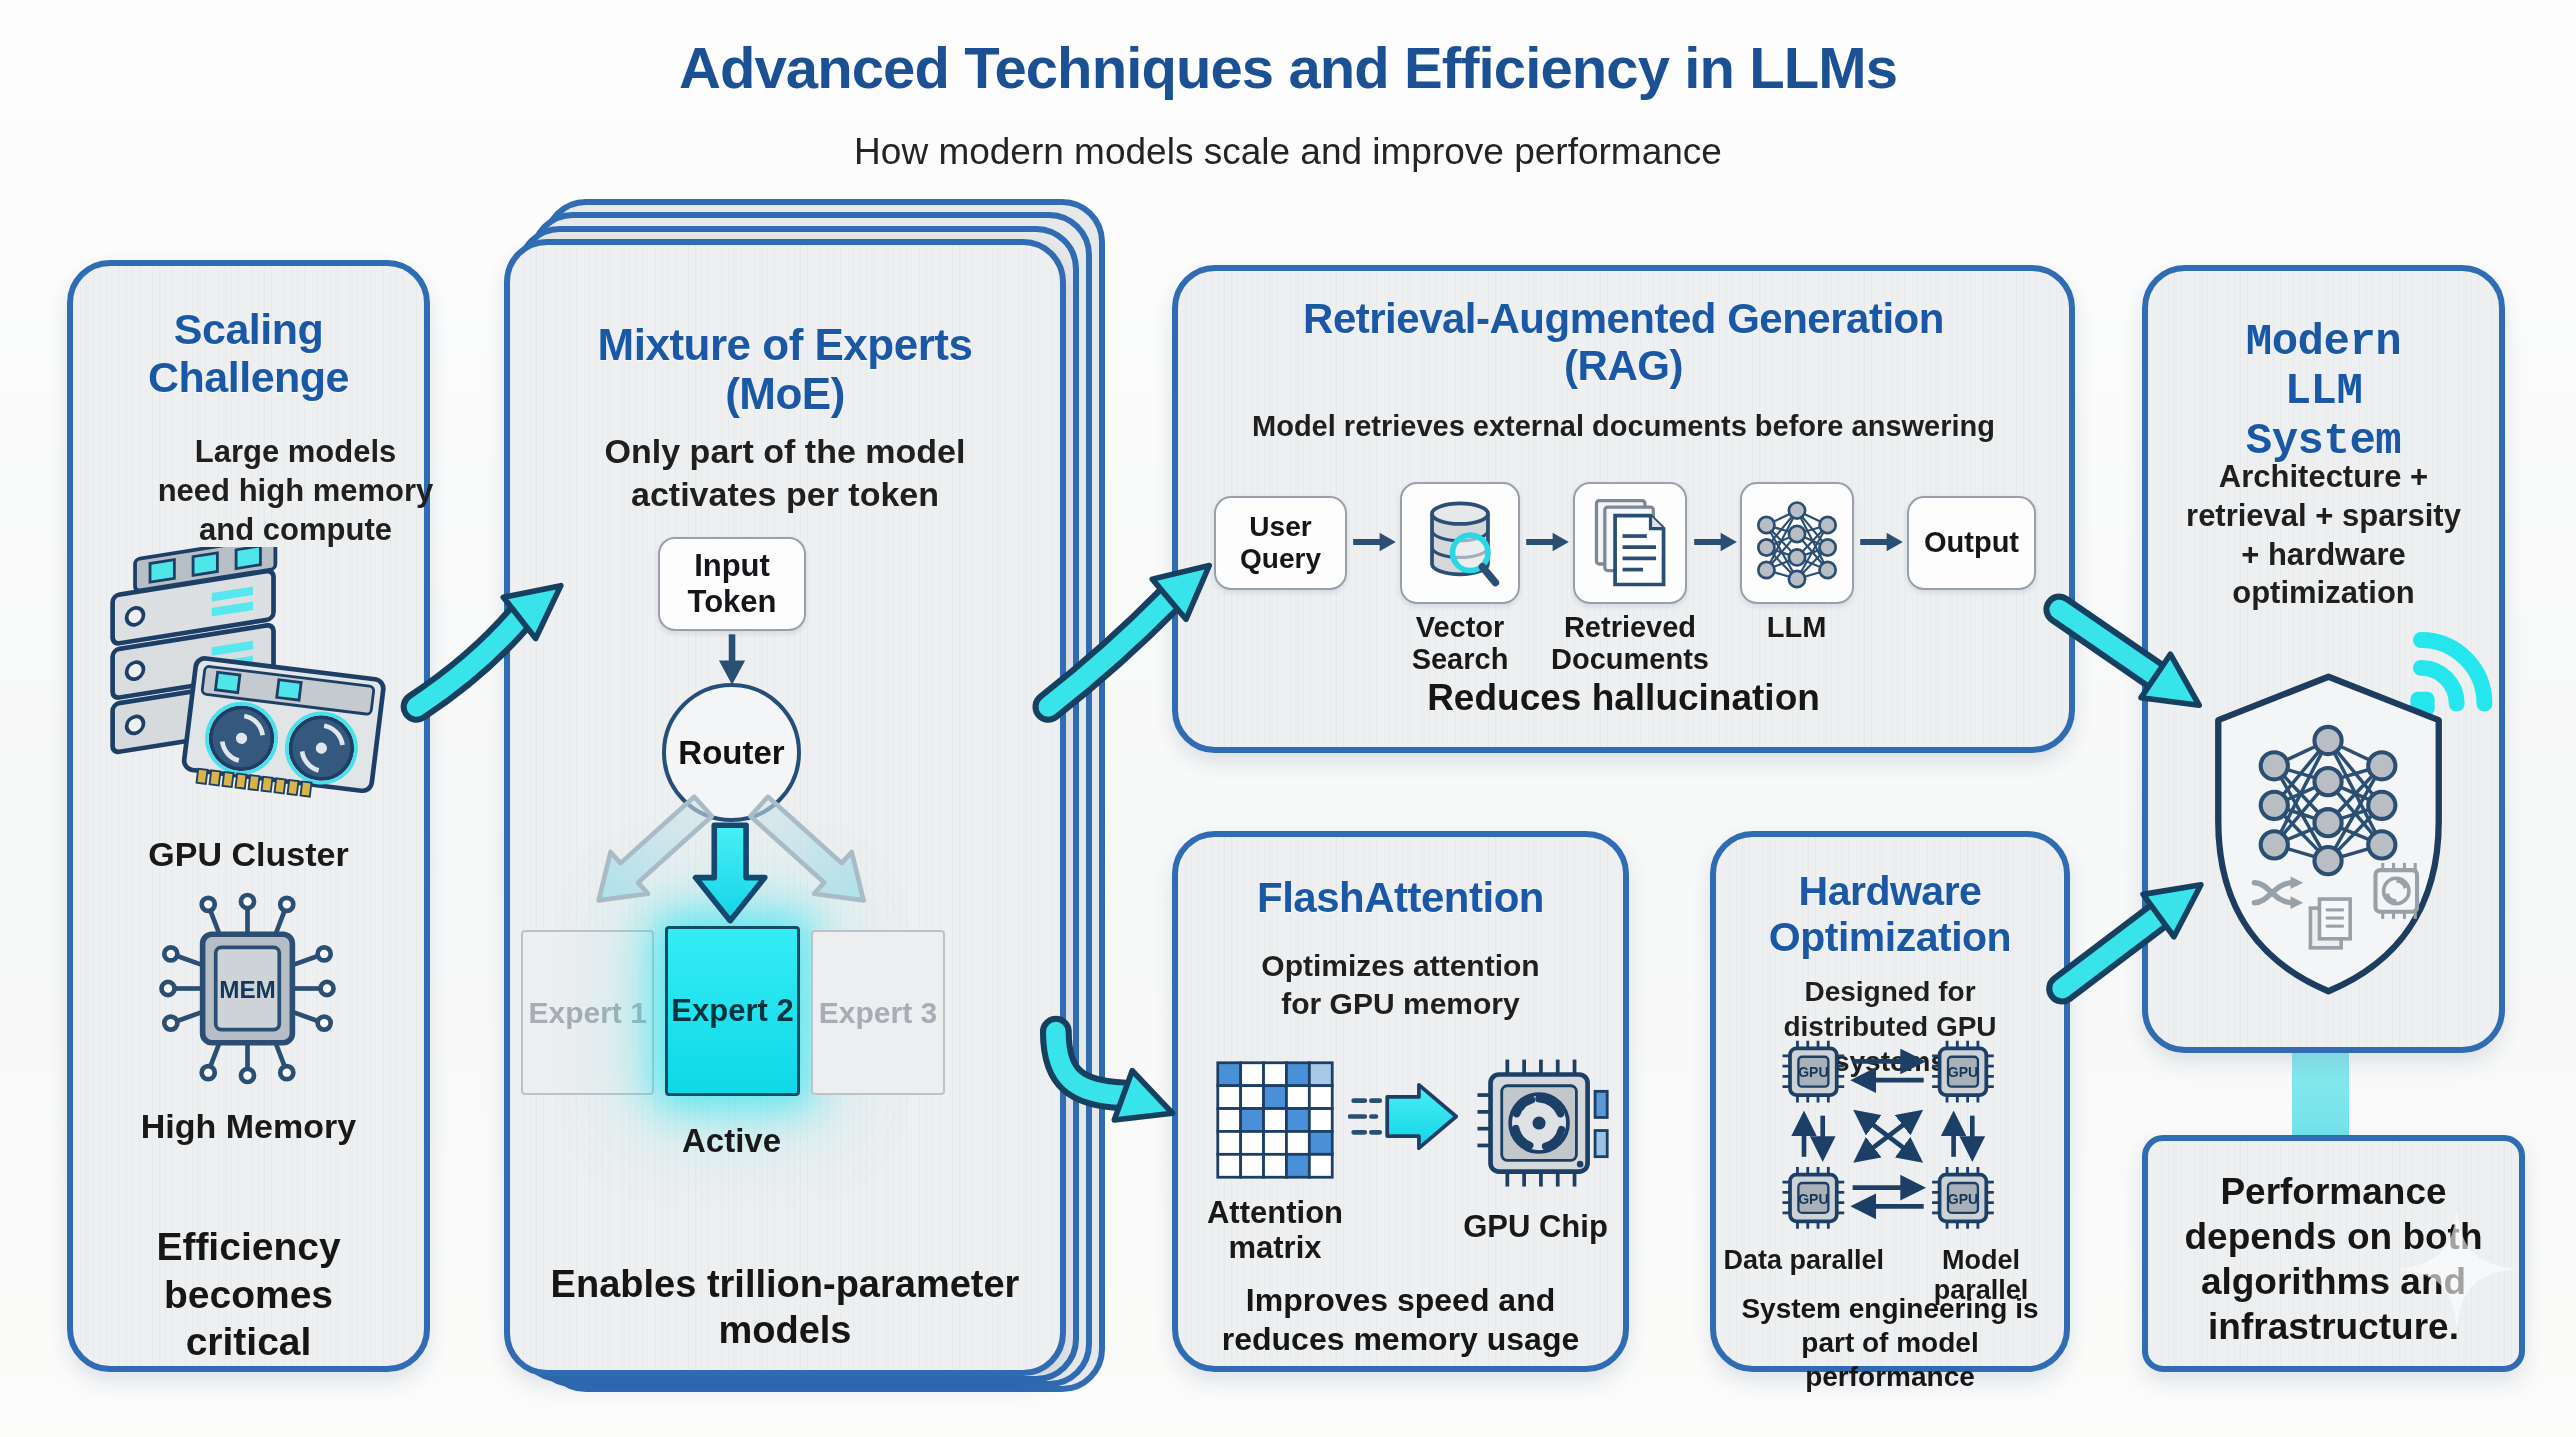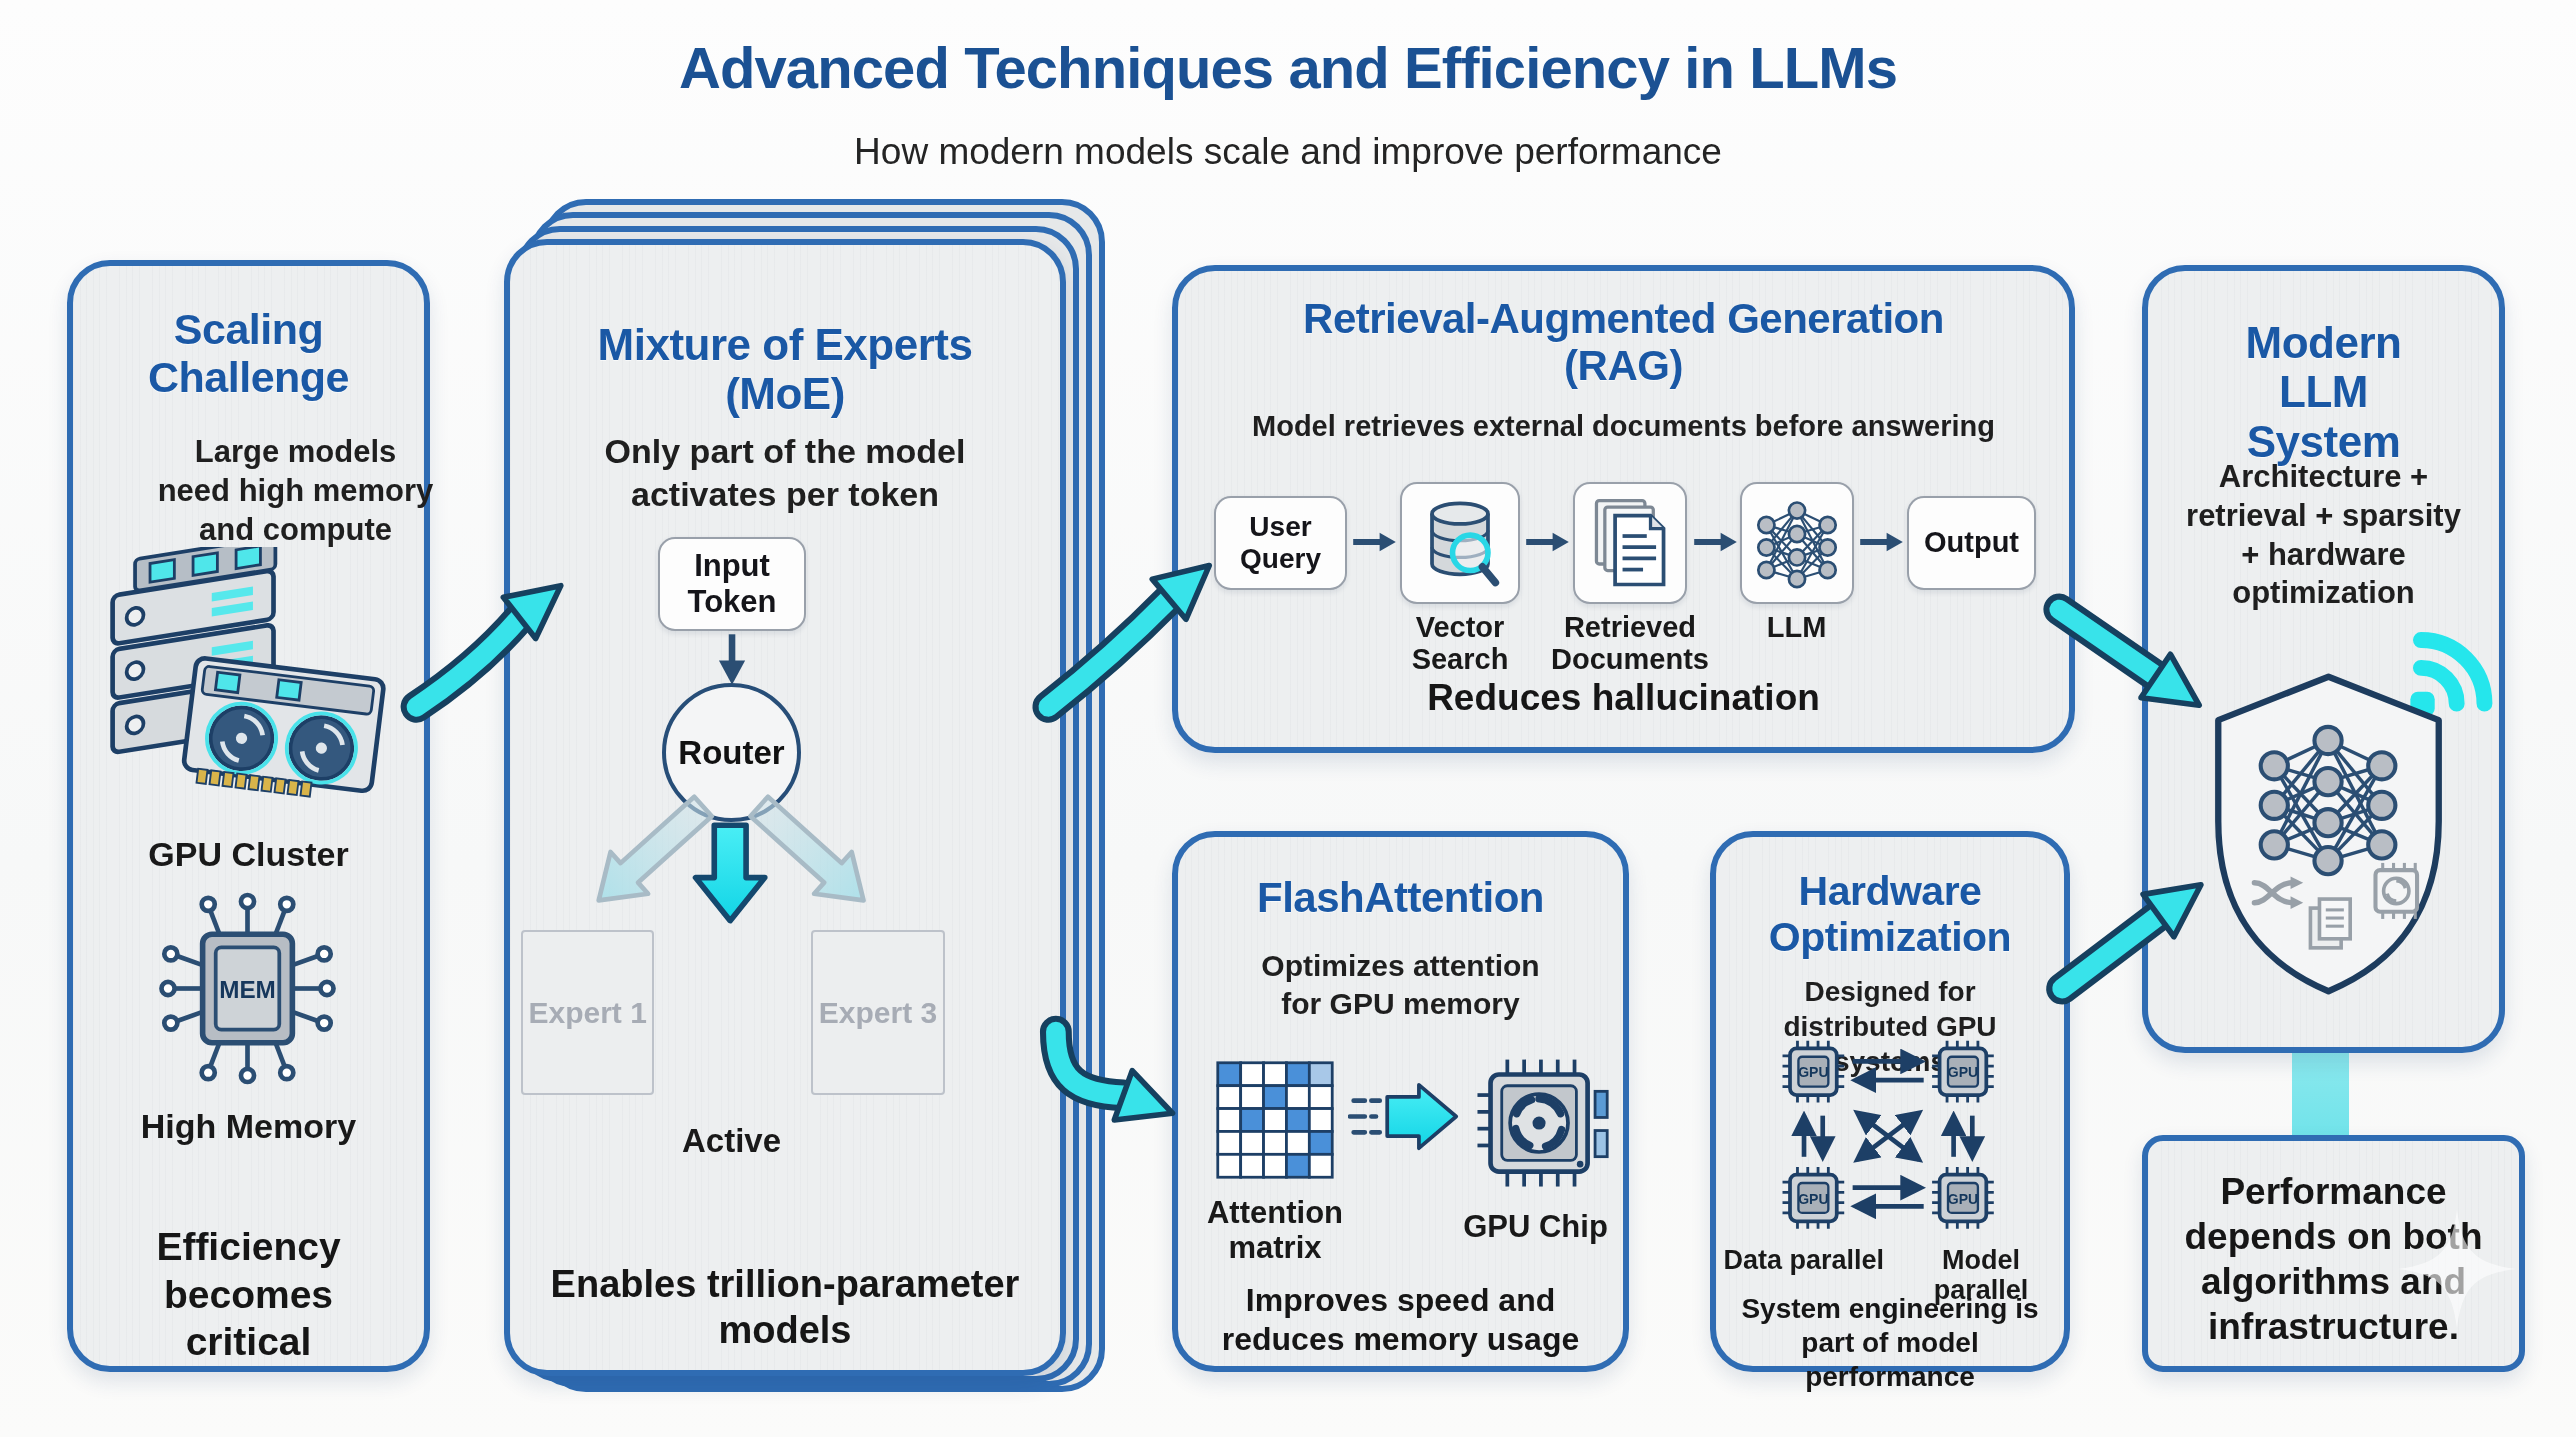--- a/index.html
+++ b/index.html
@@ -235,20 +235,23 @@
       <path d="M218,620 L252,620 L252,676 L272,676 L235,722 L198,676 L218,676 Z" fill="url(#cyanGrad)" stroke="#14486e" stroke-width="6" stroke-linejoin="round"></path>
     </svg>
 
     <div class="router" style="left:152px;top:438px;width:139px;height:139px;font-size:33px;">
       <span>Router</span>
     </div>
 
     <div class="expert idle" style="left:11.2px;top:685px;width:133px;height:165px;font-size:30px;">
       <span>Expert 1</span>
     </div>
+    <div class="expert active" style="left:155px;top:681px;width:135px;height:170px;font-size:31px;">
+      <span>Expert 2</span>
+    </div>
     <div class="expert idle" style="left:301px;top:685px;width:134px;height:165px;font-size:30px;">
       <span>Expert 3</span>
     </div>
 
     <div class="cap" style="left:128px;top:878px;width:187px;font-size:33px;font-weight:600;">Active</div>
     <div class="p-footer" style="top:1016px;font-size:38px;padding:0 37px;">Enables trillion-parameter models</div>
   </div>
 
   <div class="panel" style="left:1172px;top:831px;width:457px;height:541px;">
     <div class="p-title" style="top:37px;font-size:42px;">FlashAttention</div>
@@ -452,21 +455,21 @@
         <line x1="203" y1="79" x2="137" y2="129" marker-start="url(#mNavy)" marker-end="url(#mNavy)"></line>
       </g>
     </svg>
 
     <div class="cap" style="left:3.7px;top:408px;width:168px;font-size:27px;">Data parallel</div>
     <div class="cap" style="left:176px;top:408px;width:178px;font-size:27px;">Model parallel</div>
     <div class="p-footer" style="top:455px;font-size:28px;font-weight:700;padding:0 20.6px;">System engineering is part of model performance</div>
   </div>
 
   <div class="panel" style="left:2142px;top:265px;width:363px;height:788px;">
-    <div class="p-title" style="top:47px;font-size:44px;padding:0 64px;">Modern LLM System</div>
+    <div class="p-title" style="top:47px;font-size:44px;padding:0 64px;font-family:Liberation Mono, monospace;">Modern LLM System</div>
     <div class="p-desc" style="top:187px;font-size:31px;padding:0 26px;">Architecture + retrieval + sparsity + hardware optimization</div>
 
     <svg style="position:absolute;left:236px;top:329px;" width="122" height="131" viewBox="0 0 130 140">
       <g transform="rotate(45 40 110)" stroke="#25e6ec" stroke-width="17" fill="none" stroke-linecap="round">
         <path d="M13,84 A38,38 0 0 1 67,84"></path>
         <path d="M-8,63 A68,68 0 0 1 88,63"></path>
       </g>
       <rect x="28" y="98" width="26" height="26" rx="8" fill="#25e6ec"></rect>
     </svg>
 

